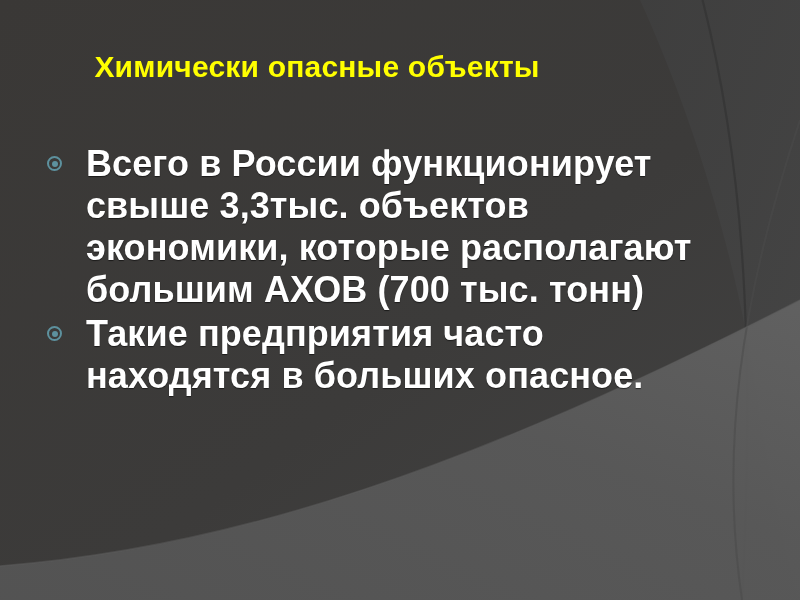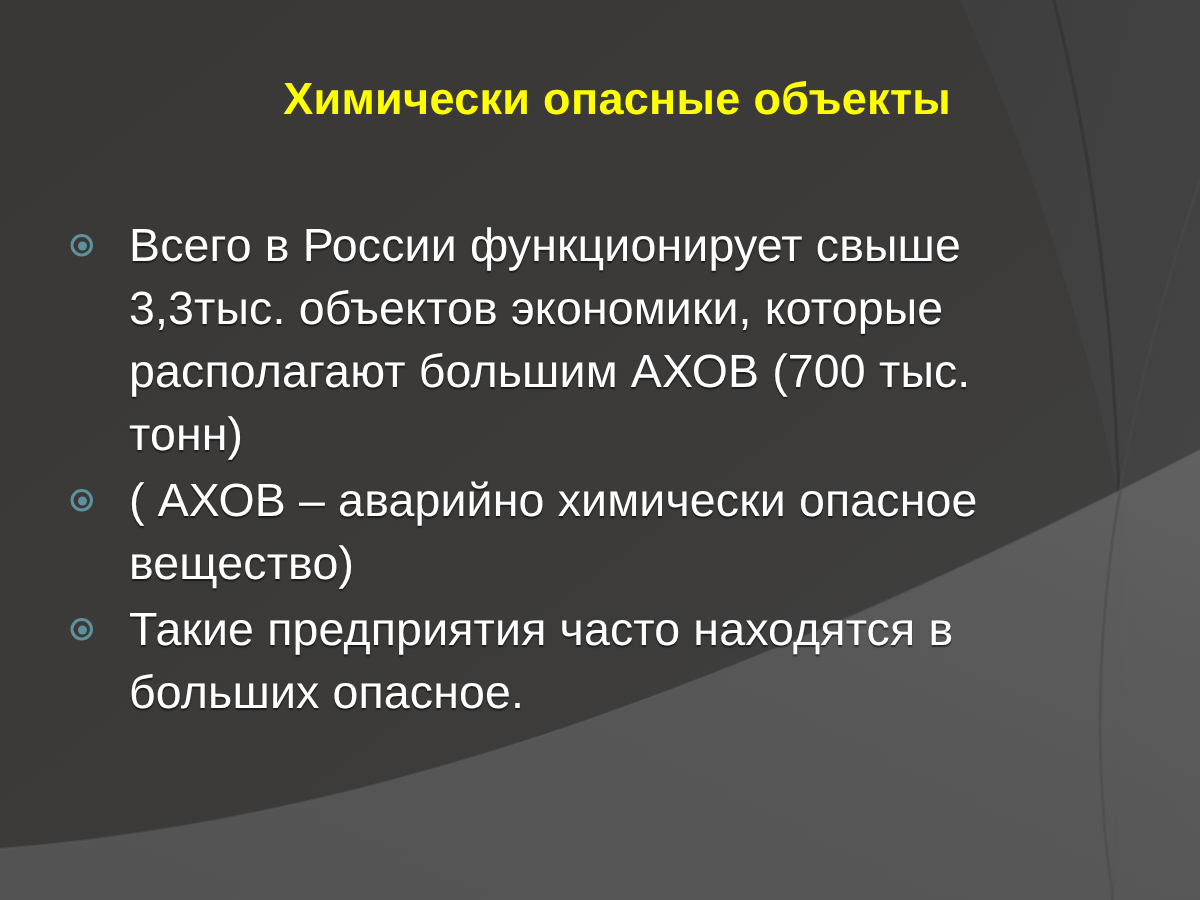--- a/index.html
+++ b/index.html
@@ -27,21 +27,21 @@
     display: block;
     pointer-events: none;
   }
 
   
   .title-block {
     position: absolute;
     left: 0;
     top: 48px;
     width: 634px;
-    text-align: right;
+    text-align: center;
     z-index: 5;
   }
   .title-text {
     display: inline-block;
     font-size: 30px;
     font-weight: bold;
     line-height: 38px;
     color: #ffff00;
     letter-spacing: 0.2px;
     white-space: nowrap;
@@ -54,24 +54,25 @@
     top: 143px;
     width: 680px;
     z-index: 5;
   }
   .bullet-item {
     position: relative;
     display: block;
     padding-left: 46px;
     margin: 0 0 2px 0;
     color: #ffffff;
-    font-size: 31px;
+    font-size: 36px;
     line-height: 42px;
     letter-spacing: 0.1px;
     text-shadow: 0 1px 1px rgba(0,0,0,0.55);
+    font-weight: bold;
   }
   .bullet-marker {
     position: absolute;
     left: 7px;
     top: 13px;
     width: 15px;
     height: 15px;
     border-radius: 50%;
     border: 2px solid #5d919e;
     box-sizing: border-box;
@@ -134,24 +135,20 @@
     <span class="title-text">Химически опасные объекты</span>
   </div>
 
   <div class="body-block">
 
     <div class="bullet-item">
       <span class="bullet-marker"></span>
       <span class="bullet-text">Всего в России функционирует свыше 3,3тыс. объектов экономики, которые располагают большим АХОВ (700 тыс. тонн)</span>
     </div>
 
-    <div class="bullet-item">
-      <span class="bullet-marker"></span>
-      <span class="bullet-text">( АХОВ – аварийно химически опасное вещество)</span>
-    </div>
 
     <div class="bullet-item">
       <span class="bullet-marker"></span>
       <span class="bullet-text">Такие предприятия часто находятся в больших опасное.</span>
     </div>
 
   </div>
 
 </div>
 

